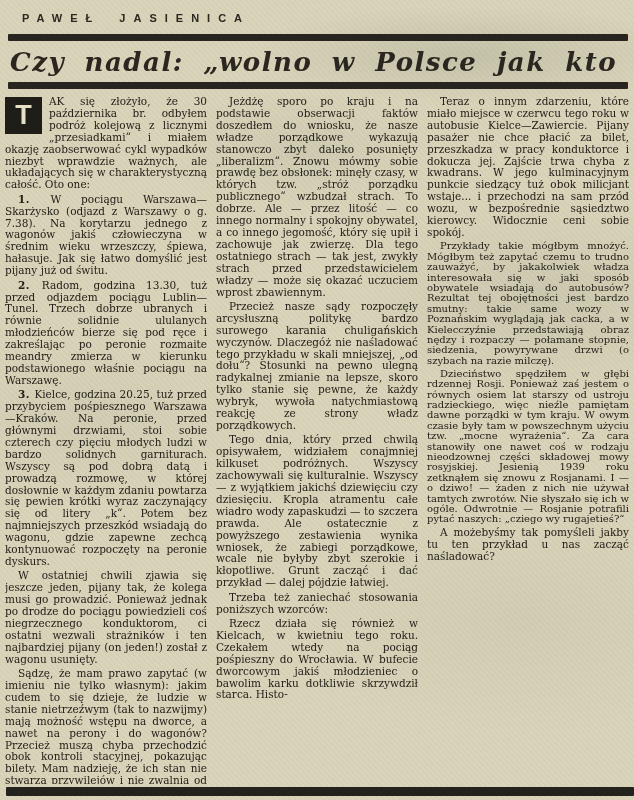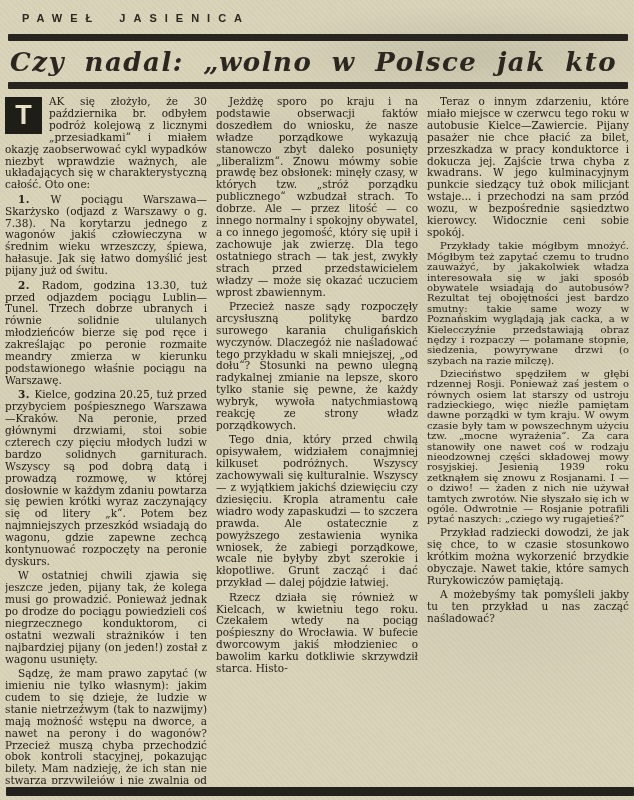--- a/index.html
+++ b/index.html
@@ -67,24 +67,24 @@
       <p class="indent"><b>1. </b>W pociągu Warszawa—Skarżysko (odjazd z Warszawy o g. 7.38). Na korytarzu jednego z wagonów jakiś człowieczyna w średnim wieku wrzeszczy, śpiewa, hałasuje. Jak się łatwo domyślić jest pijany już od świtu.</p>
       <p class="indent"><b>2. </b>Radom, godzina 13.30, tuż przed odjazdem pociągu Lublin—Tunel. Trzech dobrze ubranych i równie solidnie ululanych młodzieńców bierze się pod ręce i zakreślając po peronie rozmaite meandry zmierza w kierunku podstawionego właśnie pociągu na Warszawę.</p>
       <p class="indent"><b>3. </b>Kielce, godzina 20.25, tuż przed przybyciem pośpiesznego Warszawa—Kraków. Na peronie, przed głównymi drzwiami, stoi sobie czterech czy pięciu młodych ludzi w bardzo solidnych garniturach. Wszyscy są pod dobrą datą i prowadzą rozmowę, w której dosłownie w każdym zdaniu powtarza się pewien krótki wyraz zaczynający się od litery „k“. Potem bez najmniejszych przeszkód wsiadają do wagonu, gdzie zapewne zechcą kontynuować rozpoczęty na peronie dyskurs.</p>
       <p class="indent">W ostatniej chwili zjawia się jeszcze jeden, pijany tak, że kolega musi go prowadzić. Ponieważ jednak po drodze do pociągu powiedzieli coś niegrzecznego konduktorom, ci ostatni wezwali strażników i ten najbardziej pijany (on jeden!) został z wagonu usunięty.</p>
       <p class="indent">Sądzę, że mam prawo zapytać (w imieniu nie tylko własnym): jakim cudem to się dzieje, że ludzie w stanie nietrzeźwym (tak to nazwijmy) mają możność wstępu na dworce, a nawet na perony i do wagonów? Przecież muszą chyba przechodzić obok kontroli stacyjnej, pokazując bilety. Mam nadzieję, że ich stan nie stwarza przywilejów i nie zwalnia od obowiązków, którym podlegają wszyscy normalnie się zachowujący pasażerowie.</p>
     </div>
   <div class="col">
       <p class="indent">Jeżdżę sporo po kraju i na podstawie obserwacji faktów doszedłem do wniosku, że nasze władze porządkowe wykazują stanowczo zbyt daleko posunięty „liberalizm“. Znowu mówmy sobie prawdę bez obsłonek: minęły czasy, w których tzw. „stróż porządku publicznego“ wzbudzał strach. To dobrze. Ale — przez litość — co innego normalny i spokojny obywatel, a co innego jegomość, który się upił i zachowuje jak zwierzę. Dla tego ostatniego strach — tak jest, zwykły strach przed przedstawicielem władzy — może się okazać uczuciem wprost zbawiennym.</p>
       <p class="indent">Przecież nasze sądy rozpoczęły arcysłuszną politykę bardzo surowego karania chuligańskich wyczynów. Dlaczegóż nie naśladować tego przykładu w skali mniejszej, „od dołu“? Stosunki na pewno ulegną radykalnej zmianie na lepsze, skoro tylko stanie się pewne, że każdy wybryk, wywoła natychmiastową reakcję ze strony władz porządkowych.</p>
       <p class="indent">Tego dnia, który przed chwilą opisywałem, widziałem conajmniej kilkuset podróżnych. Wszyscy zachowywali się kulturalnie. Wszyscy — z wyjątkiem jakichś dziewięciu czy dziesięciu. Kropla atramentu całe wiadro wody zapaskudzi — to szczera prawda. Ale ostatecznie z powyższego zestawienia wynika wniosek, że zabiegi porządkowe, wcale nie byłyby zbyt szerokie i kłopotliwe. Grunt zacząć i dać przykład — dalej pójdzie łatwiej.</p>
+      <p class="indent">Trzeba też zaniechać stosowania poniższych wzorców:</p>
       <p class="indent">Rzecz działa się również w Kielcach, w kwietniu tego roku. Czekałem wtedy na pociąg pośpieszny do Wrocławia. W bufecie dworcowym jakiś młodzieniec o bawolim karku dotkliwie skrzywdził starca. Histo-</p>
     </div>
   <div class="col">
       <p class="indent">Teraz o innym zdarzeniu, które miało miejsce w czerwcu tego roku w autobusie Kielce—Zawiercie. Pijany pasażer nie chce płacić za bilet, przeszkadza w pracy konduktorce i dokucza jej. Zajście trwa chyba z kwadrans. W jego kulminacyjnym punkcie siedzący tuż obok milicjant wstaje... i przechodzi na sam przód wozu, w bezpośrednie sąsiedztwo kierowcy. Widocznie ceni sobie spokój.</p>
       <p class="small">Przykłady takie mógłbym mnożyć. Mógłbym też zapytać czemu to trudno zauważyć, by jakakolwiek władza interesowała się w jaki sposób obywatele wsiadają do autobusów? Rezultat tej obojętności jest bardzo smutny: takie same wozy w Poznańskim wyglądają jak cacka, a w Kielecczyźnie przedstawiają obraz nędzy i rozpaczy — połamane stopnie, siedzenia, powyrywane drzwi (o szybach na razie milczę).</p>
       <p class="small">Dzieciństwo spędziłem w głębi rdzennej Rosji. Ponieważ zaś jestem o równych osiem lat starszy od ustroju radzieckiego, więc nieźle pamiętam dawne porządki w tym kraju. W owym czasie były tam w powszechnym użyciu tzw. „mocne wyrażenia“. Za cara stanowiły one nawet coś w rodzaju nieodzownej części składowej mowy rosyjskiej. Jesienią 1939 roku zetknąłem się znowu z Rosjanami. I — o dziwo! — żaden z nich nie używał tamtych zwrotów. Nie słyszało się ich w ogóle. Odwrotnie — Rosjanie potrafili pytać naszych: „cziego wy rugajetieś?“</p>
-      <p class="indent">Przykład radziecki dowodzi, że jak się chce, to w czasie stosunkowo krótkim można wykorzenić brzydkie obyczaje. Nawet takie, które samych Rurykowiczów pamiętają.</p>
       <p class="indent">A możebyśmy tak pomyśleli jakby tu ten przykład u nas zacząć naśladować?</p>
     </div>
 </div>
 
 <div class="bottom-rule"></div>
 
 </body></html>

